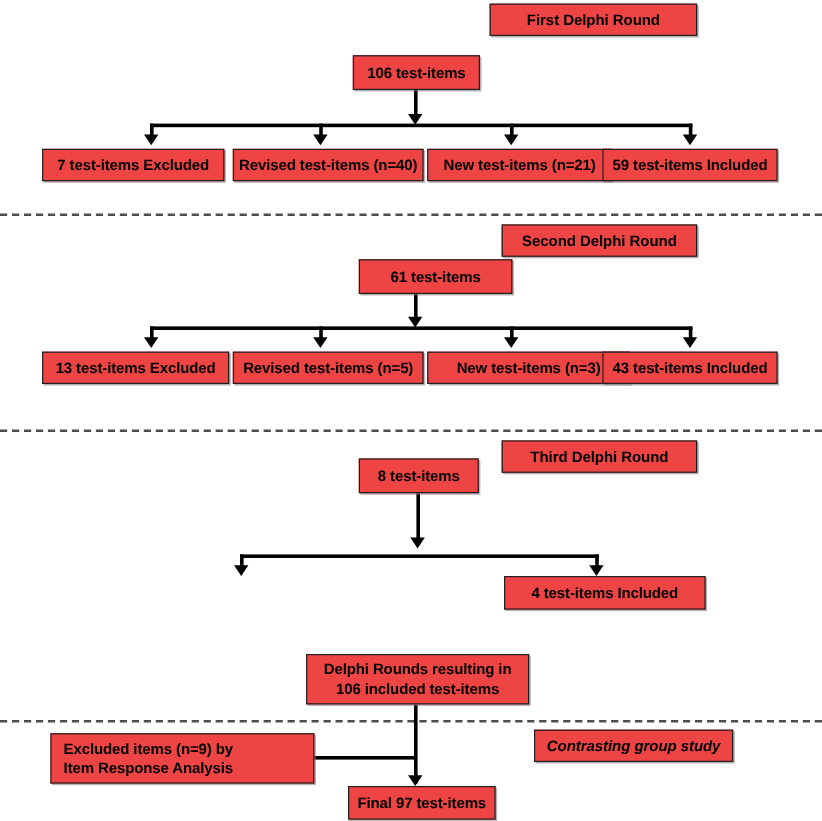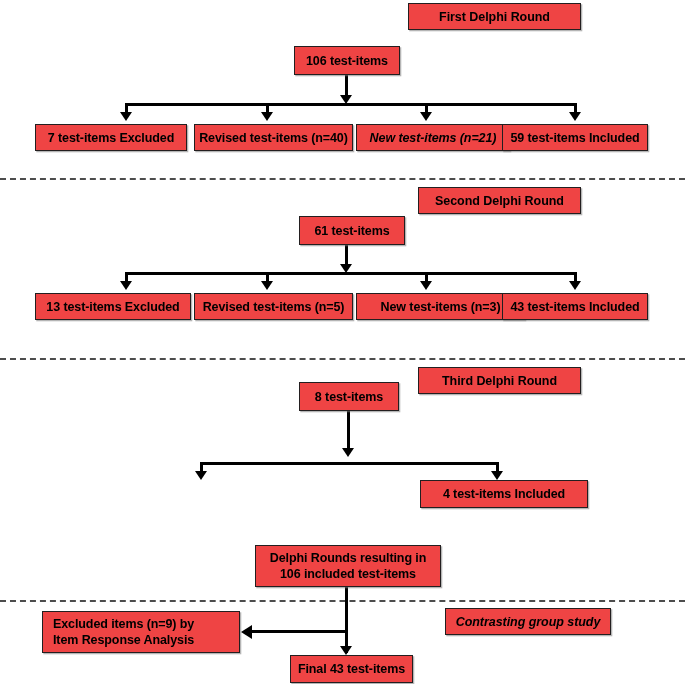--- a/index.html
+++ b/index.html
@@ -88,34 +88,34 @@
 
   <div class="vline" style="left:574px; top:103px; height:12px;"></div>
   <div class="arrow-down" style="left:569px; top:112px;"></div>
 
   <div class="box" style="left:35px; top:124px; width:152px; height:27px;">
     <span>7 test-items Excluded</span>
   </div>
   <div class="box" style="left:194px; top:124px; width:159px; height:27px;">
     <span>Revised test-items (n=40)</span>
   </div>
-  <div class="box" style="left:356px; top:124px; width:154px; height:27px;font-style:italic;">
+  <div class="box" style="left:356px; top:124px; width:154px; height:27px;">
     <span>New test-items (n=21)</span>
   </div>
   <div class="box" style="left:502px; top:124px; width:146px; height:27px;">
     <span>59 test-items Included</span>
   </div>
 
   <div class="dashed-sep" style="top:178px;"></div>
 
   <div class="box header" style="left:418px; top:187px; width:163px; height:27px;">
     <span>Second Delphi Round</span>
   </div>
 
-  <div class="box" style="left:299px; top:216px; width:106px; height:29px;">
+  <div class="box" style="left:299px; top:216px; width:128px; height:29px;">
     <span>61 test-items</span>
   </div>
 
   <div class="vline" style="left:345px; top:245px; width:3px; height:22px;"></div>
   <div class="arrow-down" style="left:340px; top:264px;"></div>
 
   <div class="hline" style="left:125px; top:272px; width:452px;"></div>
 
   <div class="vline" style="left:125px; top:272px; height:12px;"></div>
   <div class="arrow-down" style="left:120px; top:281px;"></div>
@@ -177,22 +177,22 @@
   <div class="box header" style="left:445px; top:608px; width:166px; height:27px;font-style:italic;">
     <span>Contrasting group study</span>
   </div>
 
   <div class="vline" style="left:345px; top:587px; width:3px; height:66px;"></div>
   <div class="arrow-down" style="left:340px; top:646px;"></div>
 
   <div class="hline" style="left:252px; top:630px; width:95px;"></div>
   <div class="arrow-left" style="left:241px; top:625px;"></div>
 
-  <div class="box two-line" style="left:42px; top:611px; width:198px; height:42px; align-items:flex-start; justify-content:center; padding-left:10px;">
+  <div class="box two-line" style="left:42px; top:611px; width:220px; height:42px; align-items:flex-start; justify-content:center; padding-left:10px;">
     <span>Excluded items (n=9) by</span>
     <span>Item Response Analysis</span>
   </div>
 
   <div class="box" style="left:290px; top:655px; width:123px; height:28px;">
-    <span>Final 43 test-items</span>
+    <span>Final 97 test-items</span>
   </div>
 
 </div>
 
 </body></html>

